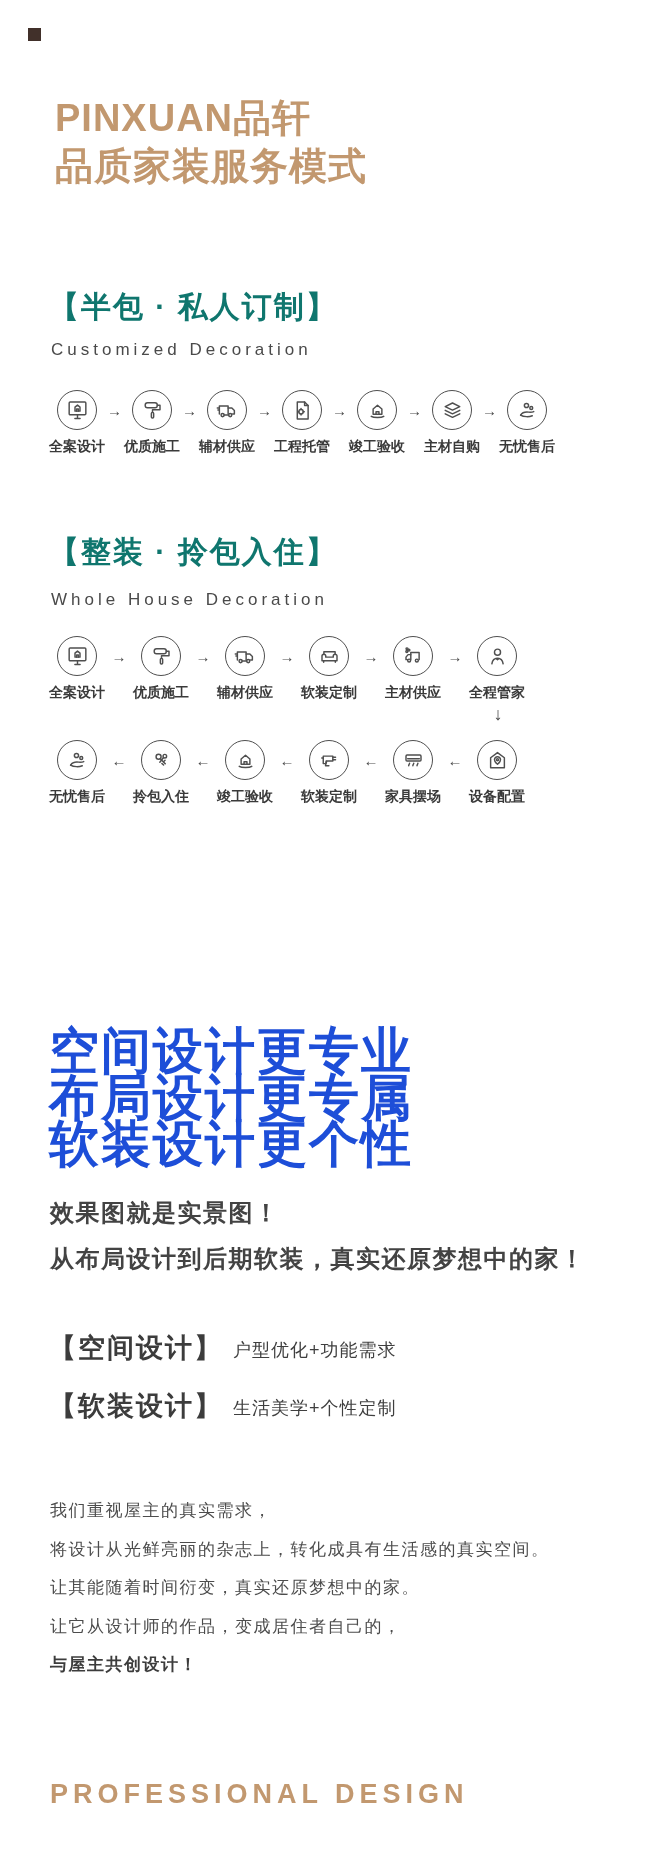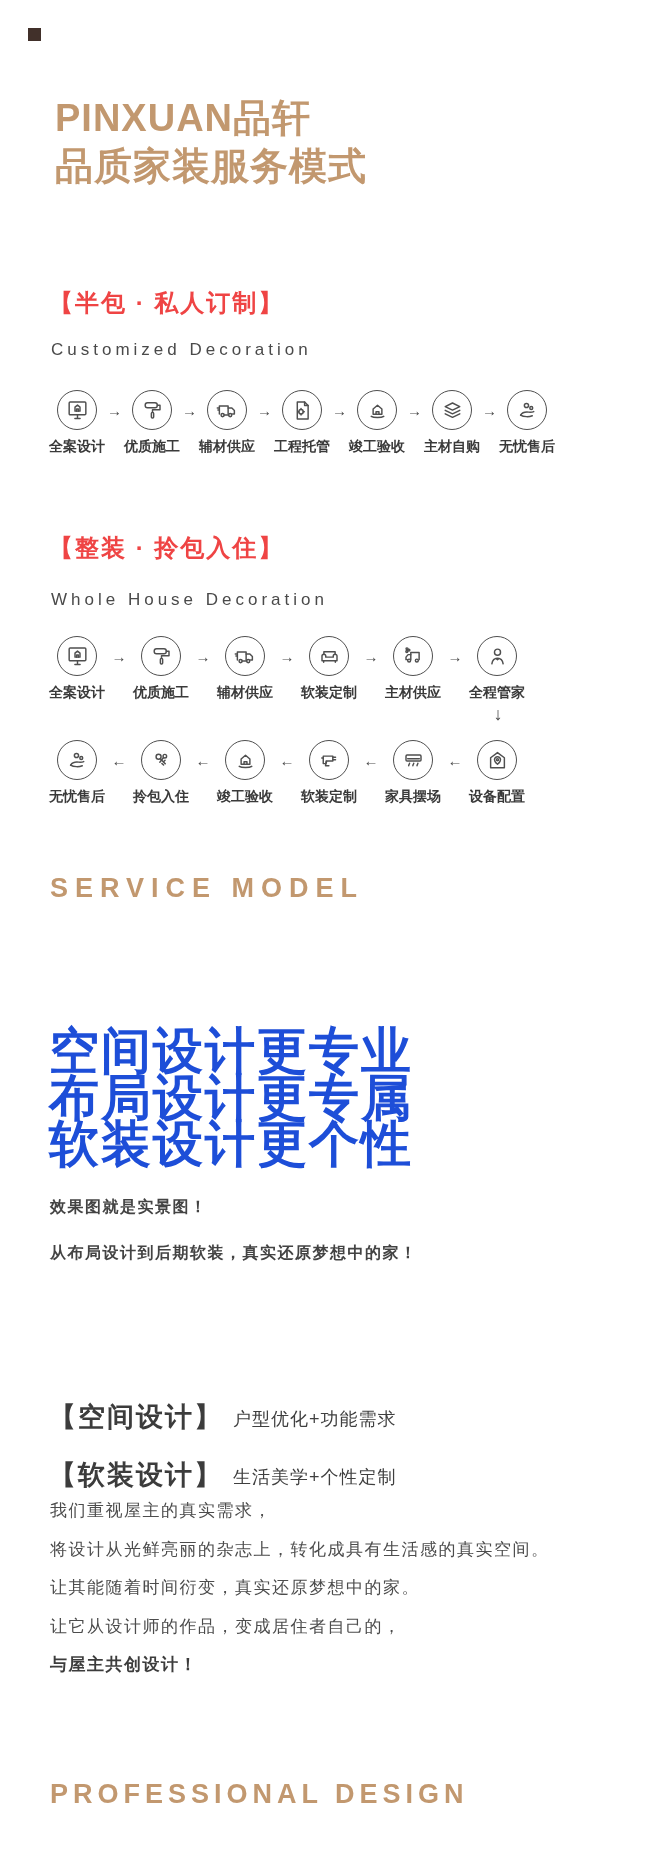--- a/index.html
+++ b/index.html
@@ -5,46 +5,46 @@
   * { margin:0; padding:0; box-sizing:border-box; }
   html,body { background:#ffffff; }
   body { font-family:"Liberation Sans","DejaVu Sans",sans-serif; }
   .page { position:relative; width:604px; height:1854px; background:#ffffff; overflow:hidden; }
 
   .brand-square { position:absolute; left:28px; top:28px; width:13px; height:13px; background:#41302A; }
 
   .brand-title { position:absolute; left:55px; top:94px; font-size:38px; font-weight:bold;
                  color:#C2986F; line-height:48px; letter-spacing:1px; }
 
-  .section-title { position:absolute; left:49px; font-size:24px; font-weight:bold;
-                   color:#ef4444; letter-spacing:2px; white-space:nowrap; }
+  .section-title { position:absolute; left:49px; font-size:30px; font-weight:bold;
+                   color:#0f766e; letter-spacing:2px; white-space:nowrap; }
   .section-sub   { position:absolute; left:51px; font-size:17px; font-weight:500;
                    color:#4A4A4A; letter-spacing:4px; white-space:nowrap; }
 
   .flow-row { position:absolute; left:48px; display:flex; align-items:flex-start; }
   .step { display:flex; flex-direction:column; align-items:center; width:58px; }
   .circle { width:40px; height:40px; border:1.4px solid #4F4F4F; border-radius:50%;
             display:flex; align-items:center; justify-content:center; background:#fff; }
   .step-label { margin-top:8px; font-size:14px; font-weight:600; color:#3A3A3A;
                 white-space:nowrap; }
   .arrow { width:17px; height:40px; display:flex; align-items:center; justify-content:center;
            color:#4A4A4A; font-size:15px; }
   .flow-row.wide .arrow { width:26px; }
   .arrow-down { position:absolute; left:489px; top:704px; width:18px; text-align:center;
                 color:#4A4A4A; font-size:18px; font-weight:bold; }
 
   .accent-heading { position:absolute; left:50px; font-size:27px; font-weight:bold;
                     color:#C2986F; white-space:nowrap; }
   .big-headline { position:absolute; left:49px; top:1028px; font-size:50px; font-weight:bold;
                   color:#1d4ed8; line-height:46.5px; letter-spacing:2px; }
 
-  .intro-line { position:absolute; left:50px; font-size:16px; font-weight:bold;
+  .intro-line { position:absolute; left:50px; font-size:24px; font-weight:bold;
                 color:#434343; letter-spacing:1.5px; white-space:nowrap; }
 
-  .design-items { position:absolute; left:49px; top:1397px; }
+  .design-items { position:absolute; left:49px; top:1328px; }
   .design-item { display:flex; align-items:center; height:40px; margin-bottom:18px; }
   .design-item-title { font-size:27px; font-weight:bold; color:#3C3C3C; letter-spacing:2px; }
   .design-item-desc  { font-size:18px; font-weight:500; color:#3F3F3F; margin-left:10px;
                        letter-spacing:1px; padding-top:3px; }
 
   .philosophy { position:absolute; left:50px; top:1492px; font-size:17px; font-weight:500;
                 color:#4C4C4C; line-height:38.5px; letter-spacing:1.5px; }
   .philosophy .strong { font-weight:bold; color:#3C3C3C; }
 </style>
 </head>
@@ -292,21 +292,20 @@
           <svg viewBox="0 0 24 24" width="25" height="25" fill="none" stroke="#4F4F4F" stroke-width="1.4" stroke-linecap="round" stroke-linejoin="round">
             <path d="M12 4.4l6.6 5V19H5.4V9.4z"></path>
             <path d="M12 8.4a2.9 2.9 0 012.9 2.9c0 2-2.9 4.3-2.9 4.3s-2.9-2.3-2.9-4.3A2.9 2.9 0 0112 8.4z"></path>
             <circle cx="12" cy="11.2" r="1"></circle>
           </svg>
         </div>
         <div class="step-label">设备配置</div>
       </div>
     </div>
 
-  <div class="accent-heading" style="top:873px; letter-spacing:7px">SERVICE MODEL</div>
 
   <div class="big-headline">
     <span>空间设计更专业</span><br>
     <span>布局设计更专属</span><br>
     <span>软装设计更个性</span>
   </div>
 
   <div class="intro-line" style="top:1197px">效果图就是实景图！</div>
   <div class="intro-line" style="top:1243px">从布局设计到后期软装，真实还原梦想中的家！</div>
 

